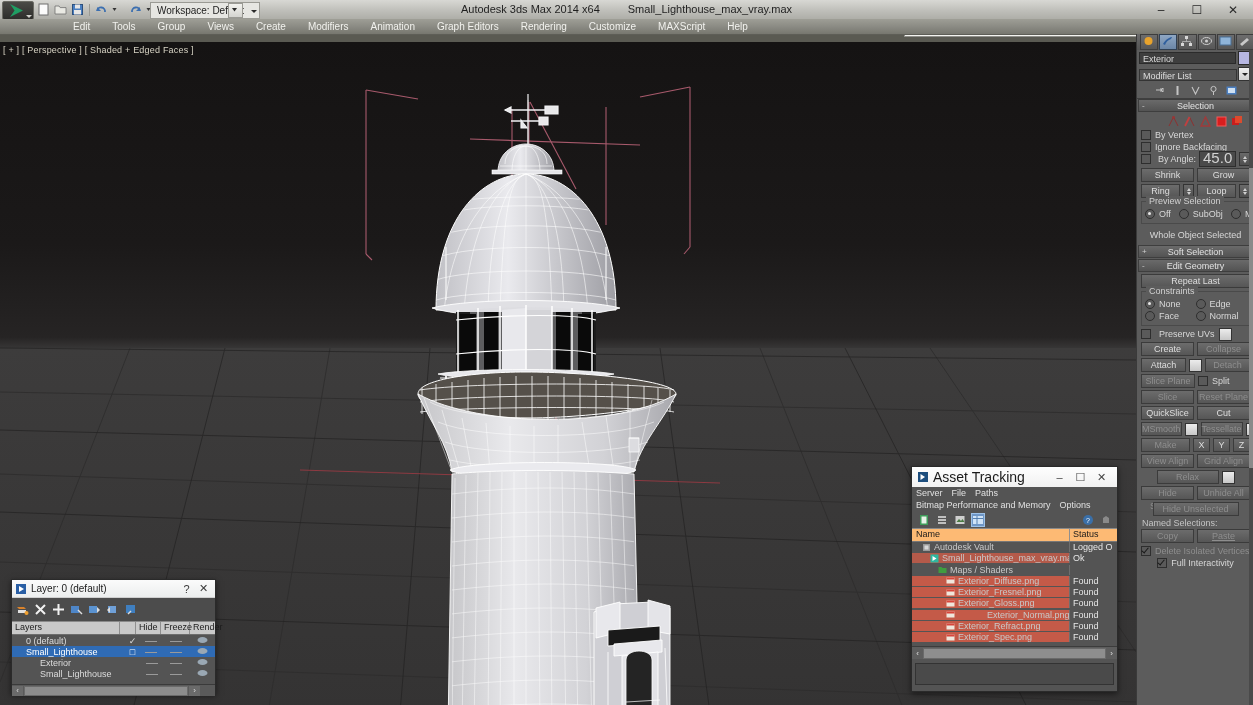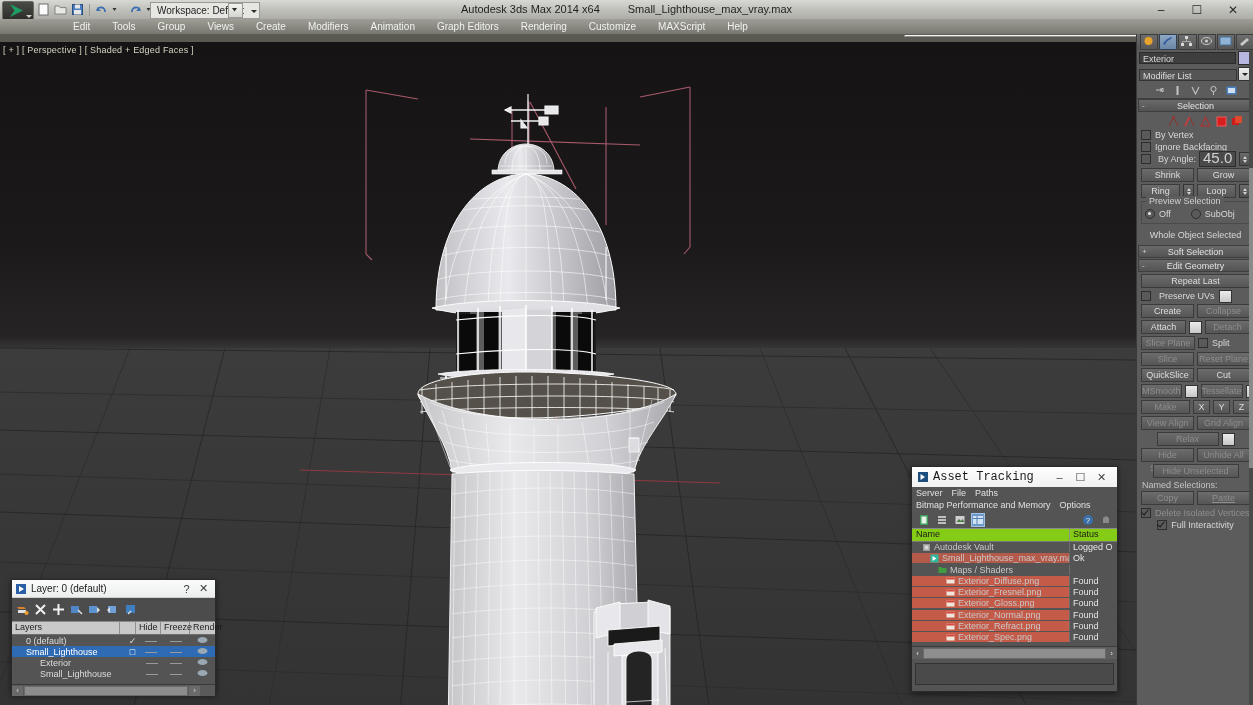--- a/index.html
+++ b/index.html
@@ -86,33 +86,33 @@
   .ly-row .c2{width:29px;text-align:center;}
   .ly-row .c3{width:28px;text-align:center;}
   .dash{display:inline-block;width:12px;height:1px;background:#9a9a9a;vertical-align:middle;}
   .ly-scroll{height:11px;background:#5a5a5a;border-top:1px solid #3a3a3a;display:flex;align-items:center;}
   .ly-scroll .ar{width:11px;height:10px;font-size:8px;color:#ddd;text-align:center;line-height:10px;background:#6a6a6a;}
   .ly-scroll .th{height:8px;background:#8c8c8c;border:1px solid #6a6a6a;margin:0 1px;}
 
   
   .assetdlg{left:911px;top:466px;width:205px;height:224px;background:#545454;}
   .at-title{height:20px;background:linear-gradient(#fefefe,#f1f1f1);display:flex;align-items:center;padding:0 5px;}
-  .at-title .t{font-size:12px;color:#1a1a1a;flex:1;font-family:Liberation Mono, monospace;}
+  .at-title .t{font-size:14px;color:#1a1a1a;flex:1;}
   .at-wc{display:flex;}
   .at-wc div{width:21px;height:19px;display:flex;align-items:center;justify-content:center;
     font-size:11px;color:#444;}
   .at-menu{height:12px;display:flex;align-items:center;background:#545454;padding-left:4px;}
   .at-menu span{font-size:9px;color:#e0e0e0;margin-right:9px;}
   .at-menu2{height:12px;display:flex;align-items:center;background:#545454;padding-left:4px;}
   .at-menu2 span{font-size:9px;color:#e0e0e0;margin-right:9px;}
   .at-toolbar{height:15px;background:#545454;display:flex;align-items:center;padding:1px 6px;gap:6px;position:relative;}
   .at-tb{width:12px;height:12px;position:relative;}
   .at-tb.on{background:#6f97c7;outline:1px solid #9ec2e8;}
   .at-right{position:absolute;right:5px;display:flex;gap:6px;}
-  .at-head{display:flex;height:12px;background:#84cc16;border-top:1px solid #8a8a8a;
+  .at-head{display:flex;height:12px;background:#fdba74;border-top:1px solid #8a8a8a;
     border-bottom:1px solid #777;font-size:9px;color:#1a1a1a;}
   .at-head .h1{width:158px;padding-left:4px;border-right:1px solid #8f8f8f;line-height:11px;box-sizing:border-box;}
   .at-head .h2{flex:1;padding-left:3px;line-height:11px;}
   .at-list{background:#545454;height:104px;overflow:hidden;}
   .at-row{display:flex;height:11.3px;font-size:9px;align-items:flex-start;}
   .at-row .n{width:158px;box-sizing:border-box;white-space:nowrap;overflow:hidden;
     border-right:1px solid #6e6e6e;display:flex;align-items:center;}
   .at-row .s{flex:1;padding-left:3px;color:#e6e6e6;}
   .at-row.hl .n{background:#b45a4a;}
   .at-row.hl2 .n{background:#c45a48;}
@@ -841,21 +841,21 @@
             <svg width="9" height="9" viewBox="0 0 9 9">
                 <rect x="0.5" y="1.5" width="8" height="6" fill="#efe7dc"></rect>
                 <rect x="0.5" y="1.5" width="8" height="2" fill="#d8453a"></rect>
               </svg></span>
           <span>Exterior_Gloss.png</span>
         </span>
         <span class="s">Found</span>
       </div>
 
       <div class="at-row hl2">
-        <span class="n" style="padding-left:34px;">
+        <span class="n" style="padding-left:34px;gap:29px;">
           <span class="at-ico">
             <svg width="9" height="9" viewBox="0 0 9 9">
                 <rect x="0.5" y="1.5" width="8" height="6" fill="#efe7dc"></rect>
                 <rect x="0.5" y="1.5" width="8" height="2" fill="#d8453a"></rect>
               </svg></span>
           <span>Exterior_Normal.png</span>
         </span>
         <span class="s">Found</span>
       </div>
 
@@ -1018,21 +1018,21 @@
               <i class="d"></i>
             </div>
           <div class="btn" style="flex:1;">Loop</div>
           <div class="spin">
               <i class="u"></i>
               <i class="d"></i>
             </div>
         </div>
         <div class="grp">
           <span class="lg">Preview Selection</span>
-          <div style="display:flex;gap:20px;">
+          <div style="display:flex;gap:8px;">
             <div class="radiorow" style="flex:1;">
               <span class="radio on"></span>
               <span>Off</span>
               </div>
             <div class="radiorow" style="flex:1.4;">
               <span class="radio"></span>
               <span>SubObj</span>
               </div>
             <div class="radiorow" style="flex:1;">
               <span class="radio"></span>
@@ -1053,20 +1053,43 @@
 
     <div class="roll">
       <div class="roll-h">
         <span class="tg">-</span>
         <span>Edit Geometry</span>
       </div>
       <div class="roll-b">
         <div class="row">
             <div class="btn" style="flex:1;">Repeat Last</div>
           </div>
+        <div class="grp">
+          <span class="lg">Constraints</span>
+          <div style="display:flex;">
+            <div class="radiorow" style="flex:1;">
+              <span class="radio on"></span>
+              <span>None</span>
+              </div>
+            <div class="radiorow" style="flex:1;">
+              <span class="radio"></span>
+              <span>Edge</span>
+              </div>
+          </div>
+          <div style="display:flex;">
+            <div class="radiorow" style="flex:1;">
+              <span class="radio"></span>
+              <span>Face</span>
+              </div>
+            <div class="radiorow" style="flex:1;">
+              <span class="radio"></span>
+              <span>Normal</span>
+              </div>
+          </div>
+        </div>
         <div class="chkrow" style="gap:4px;margin:2px 0;">
           <span class="chk"></span>
           <span>Preserve UVs</span>
           <span class="minibox"></span>
         </div>
         <div class="row">
           <div class="btn" style="flex:1;" able="true">Create</div>
           <div class="btn dim" style="flex:1;">Collapse</div>
         </div>
         <div class="row">

